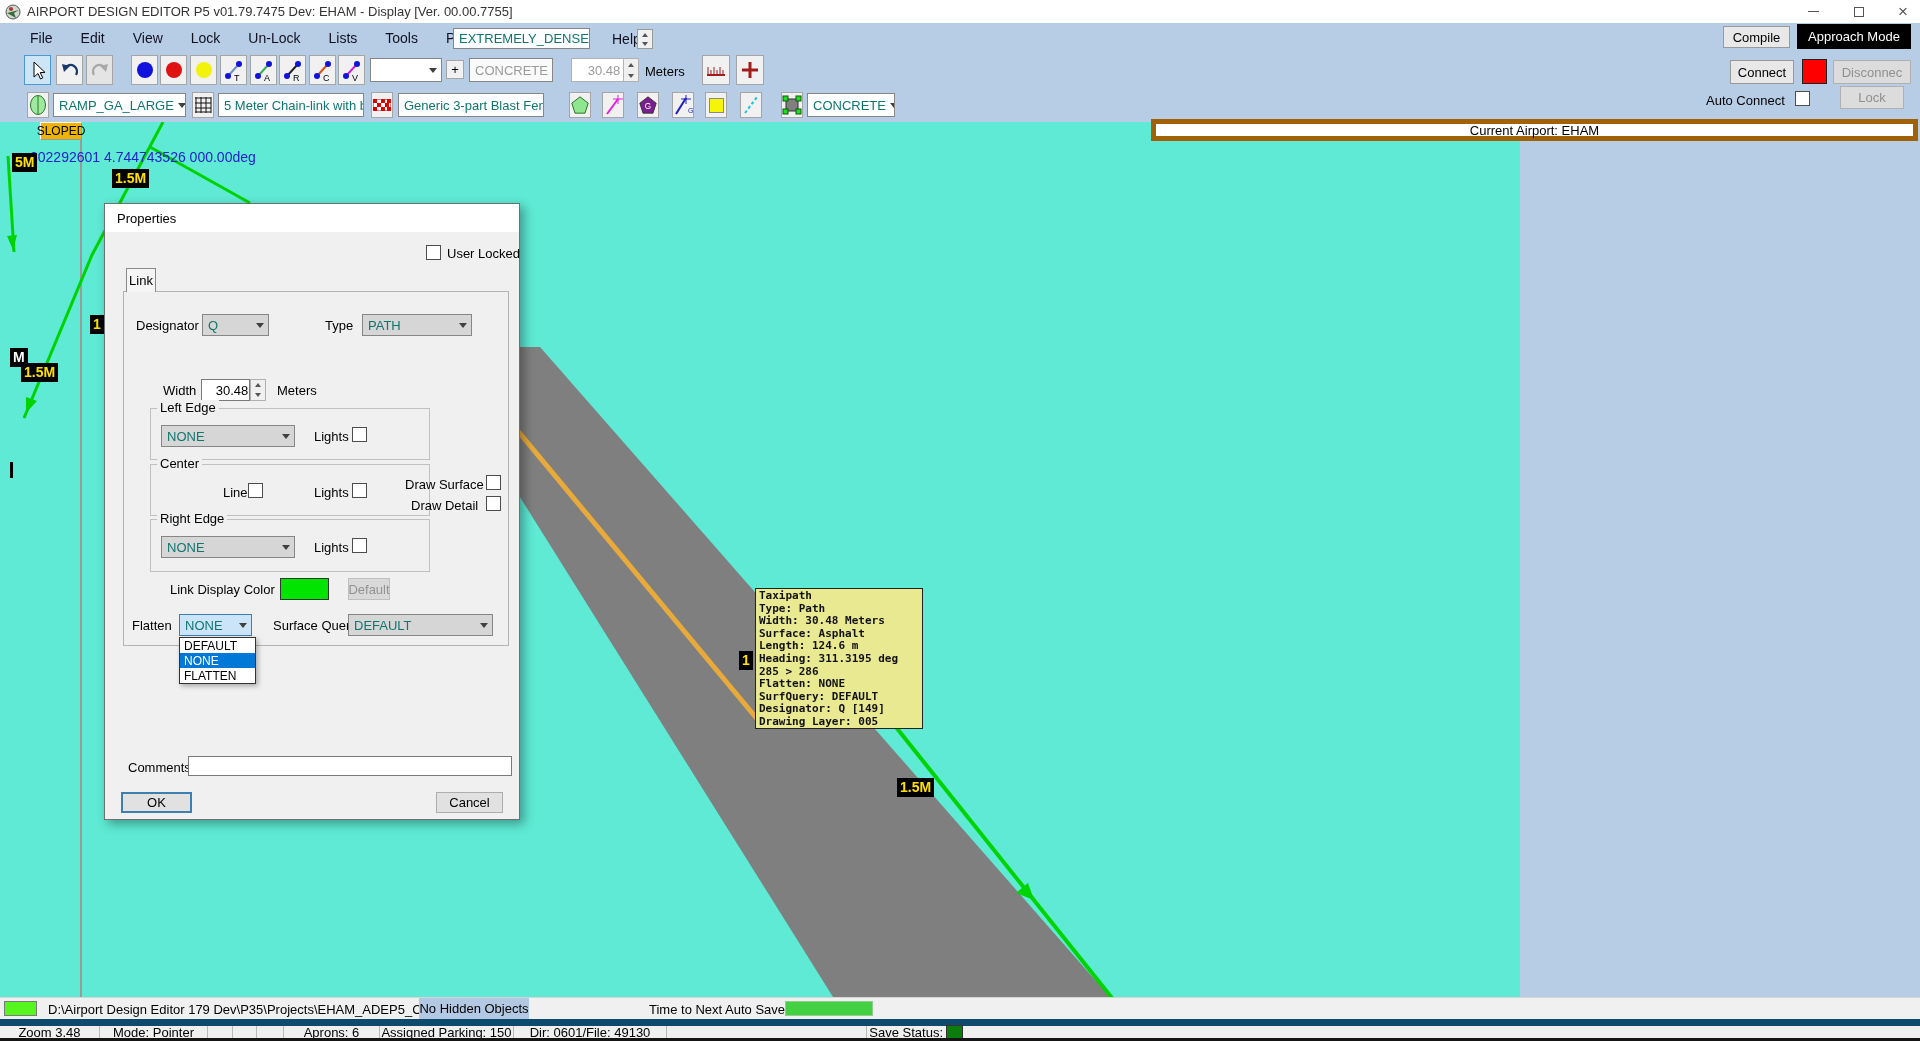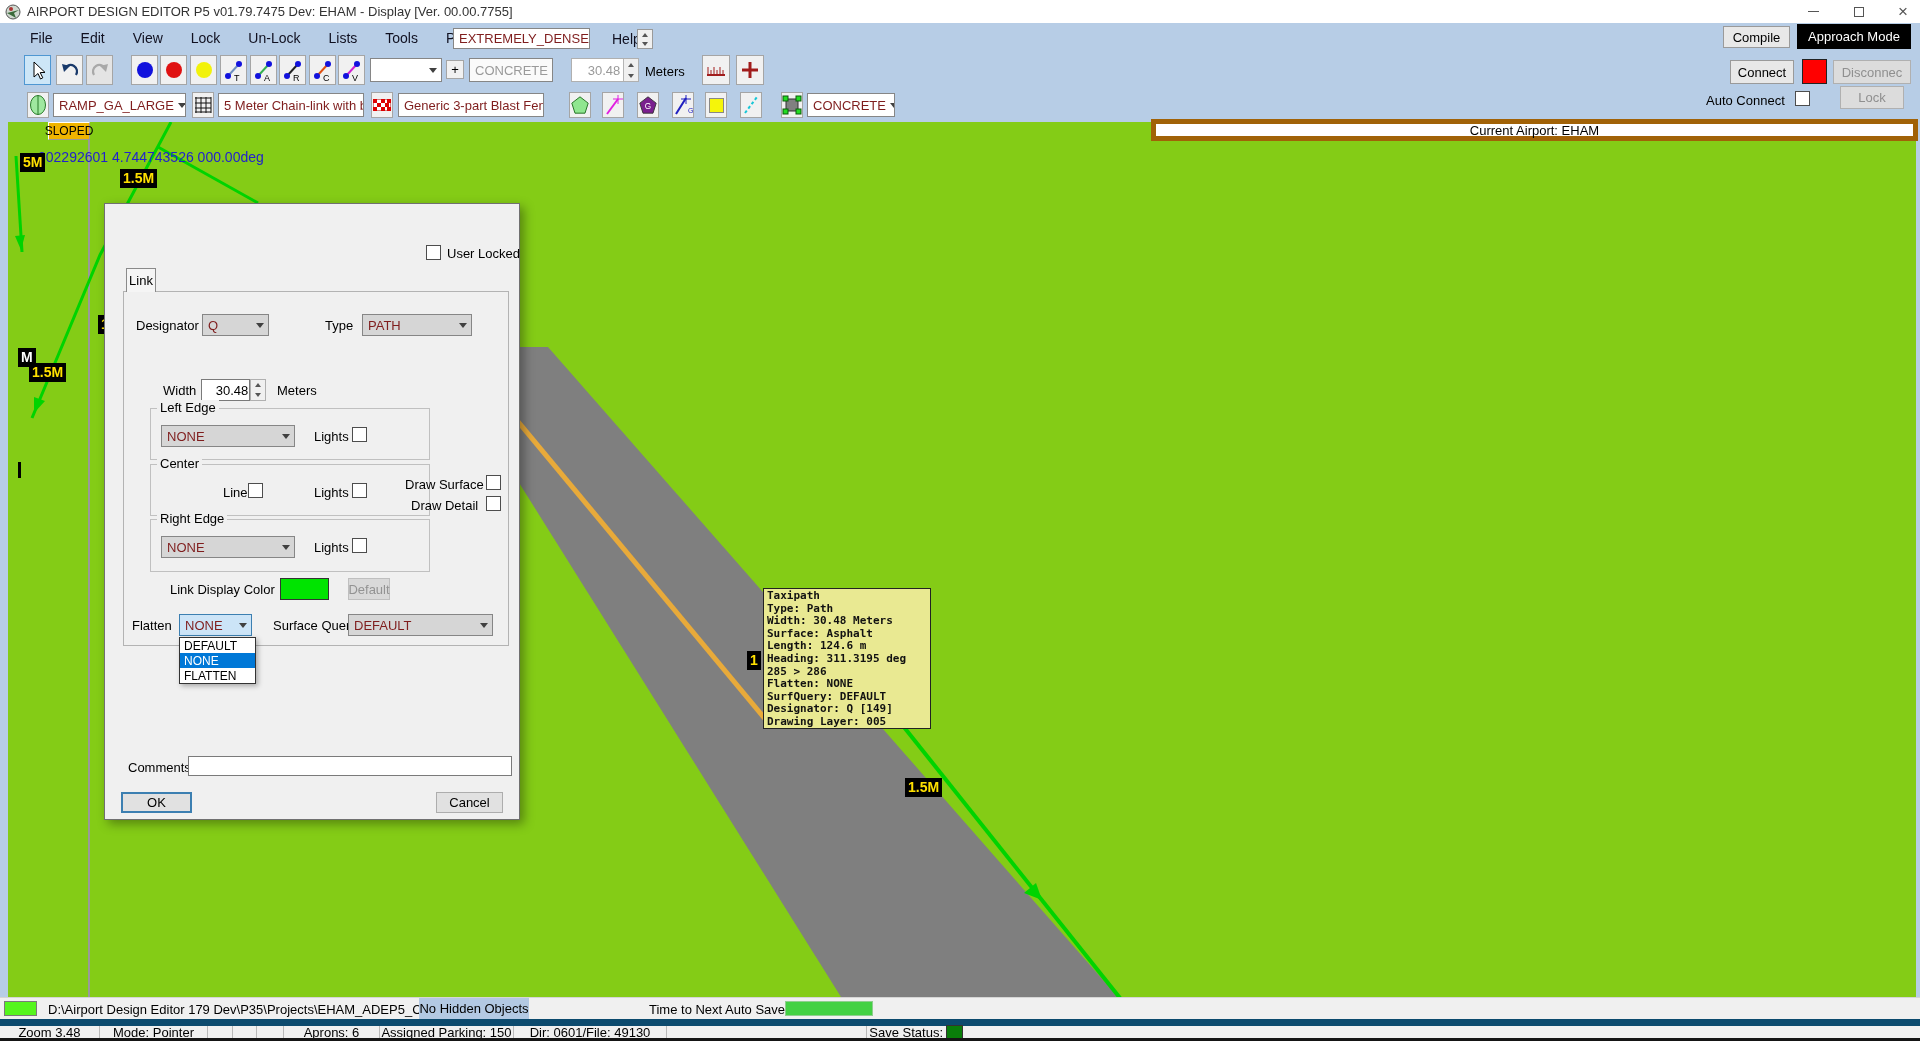--- a/index.html
+++ b/index.html
@@ -9,41 +9,41 @@
   
   #titlebar{position:absolute;top:0;left:0;width:1920px;height:23px;background:#ffffff;display:flex;align-items:center;padding-left:5px}
   #titlebar .ttl{font-size:13px;color:#333;margin-left:6px;white-space:nowrap}
   .wctrl{position:absolute;top:0;height:23px;width:34px;display:flex;align-items:center;justify-content:center;color:#555}
   .min-glyph{width:11px;height:1px;background:#555}
   .max-glyph{width:10px;height:10px;border:1px solid #555}
   
   #menubar{position:absolute;top:23px;left:0;width:1588px;height:29px;background:#b7cde6;display:flex;align-items:center;padding-left:16px}
   .mi{padding:4px 14px;font-size:14px;color:#101020;cursor:default}
   
-  .combo{position:absolute;background:#fff;border:1px solid #868686;display:flex;align-items:center;padding-left:5px;font-size:13px;color:#7f1d1d;white-space:nowrap;overflow:hidden}
+  .combo{position:absolute;background:#fff;border:1px solid #868686;display:flex;align-items:center;padding-left:5px;font-size:13px;color:#0f766e;white-space:nowrap;overflow:hidden}
   .combo .arr{margin-left:auto;min-width:17px;height:100%;display:flex;align-items:center;justify-content:center}
   .combo .arr::before{content:"";border-left:4px solid transparent;border-right:4px solid transparent;border-top:5px solid #404040}
   .combo.gray{background:#d6d6d6}
   .combo.dis{background:#fafafa;color:#9a9a9a}
   .combo.dis .arr::before{border-top-color:#b5b5b5}
   .combo.open{background:#cce4f7;border-color:#3c7fb1}
   
   .tbtn{position:absolute;background:#f1f1f1;border:1px solid #a5a5a5;display:flex;align-items:center;justify-content:center}
   .tbtn.sel{background:#cde6f7;border-color:#4f97d2}
   .lbl{position:absolute;font-size:13px;color:#000;white-space:nowrap}
   .cb{position:absolute;width:15px;height:15px;background:#fff;border:1px solid #4d4d4d}
   .spin{display:flex;flex-direction:column;width:15px;height:100%;border-left:1px solid #b5b5b5}
   .spin div{flex:1;background:#f0f0f0;display:flex;align-items:center;justify-content:center}
   .spin .up::before{content:"";border-left:3px solid transparent;border-right:3px solid transparent;border-bottom:4px solid #555}
   .spin .dn::before{content:"";border-left:3px solid transparent;border-right:3px solid transparent;border-top:4px solid #555}
   
   .push{position:absolute;background:#e8e8e8;border:1px solid #9a9a9a;display:flex;align-items:center;justify-content:center;font-size:13px;color:#000}
   .push.dis{color:#8f8f8f;background:#dcdcdc;border-color:#b0b0b0}
   
-  #map{position:absolute;top:122px;left:8px;width:1908px;height:875px;background:#84cc16;overflow:hidden}
+  #map{position:absolute;top:122px;left:0;width:1520px;height:875px;background:#5eead4;overflow:hidden}
   .blabel{position:absolute;background:#000;color:#ffe000;font-weight:bold;font-size:14px;line-height:19px;padding:0 3px;white-space:nowrap}
   #tooltip{position:absolute;left:755px;top:466px;width:168px;height:141px;background:#e9e992;border:1px solid #222;padding:1px 3px;font-family:"DejaVu Sans Mono",monospace;font-weight:bold;font-size:11px;line-height:12.6px;color:#111;white-space:pre}
   
   #dialog{position:absolute;left:104px;top:203px;width:416px;height:617px;background:#f0f0f0;border:1px solid #707070;box-shadow:4px 4px 10px rgba(0,0,0,.35)}
   #dlg-titlebar{position:absolute;top:0;left:0;right:0;height:28px;background:#ffffff}
   #dlg-titlebar span{position:absolute;left:12px;top:7px;font-size:13px;color:#000}
   .grp{position:absolute;border:1px solid #c0c0c0}
   .grp-t{position:absolute;font-size:13px;background:#f0f0f0;padding:0 3px;white-space:nowrap}
   .btn{position:absolute;background:#e1e1e1;border:1px solid #adadad;display:flex;align-items:center;justify-content:center;font-size:13px;color:#000}
   .btn.def{border:2px solid #3c7fb1}
@@ -341,20 +341,23 @@
   <div class="blabel" style="left:897px;top:656px">1.5M</div>
 
   <div id="tooltip"><div>Taxipath</div><div>Type: Path</div><div>Width: 30.48 Meters</div><div>Surface: Asphalt</div><div>Length: 124.6 m</div><div>Heading: 311.3195 deg</div><div>285 &gt; 286</div><div>Flatten: NONE</div><div>SurfQuery: DEFAULT</div><div>Designator: Q [149]</div><div>Drawing Layer: 005</div></div>
 </div>
 
 <div class="abs" style="left:1151px;top:119px;width:767px;height:22px;background:#fff;border:5px solid #a16207;display:flex;align-items:center;justify-content:center;font-size:13px;z-index:3">
     <span>Current Airport: EHAM</span>
   </div>
 
 <div id="dialog">
+  <div id="dlg-titlebar">
+      <span>Properties</span>
+    </div>
 
   <div class="cb" style="left:321px;top:41px"></div>
   <span class="lbl" style="left:342px;top:42px">User Locked</span>
 
   <div class="abs" style="left:21px;top:64px;width:30px;height:24px;background:#f5f5f5;border:1px solid #8a8a8a;border-bottom:none;display:flex;align-items:center;justify-content:center;font-size:13px;z-index:2">
       <span>Link</span>
     </div>
   <div class="abs" style="left:18px;top:87px;width:386px;height:355px;border:1px solid #b3b3b3"></div>
 
   <span class="lbl" style="left:31px;top:114px">Designator</span>

